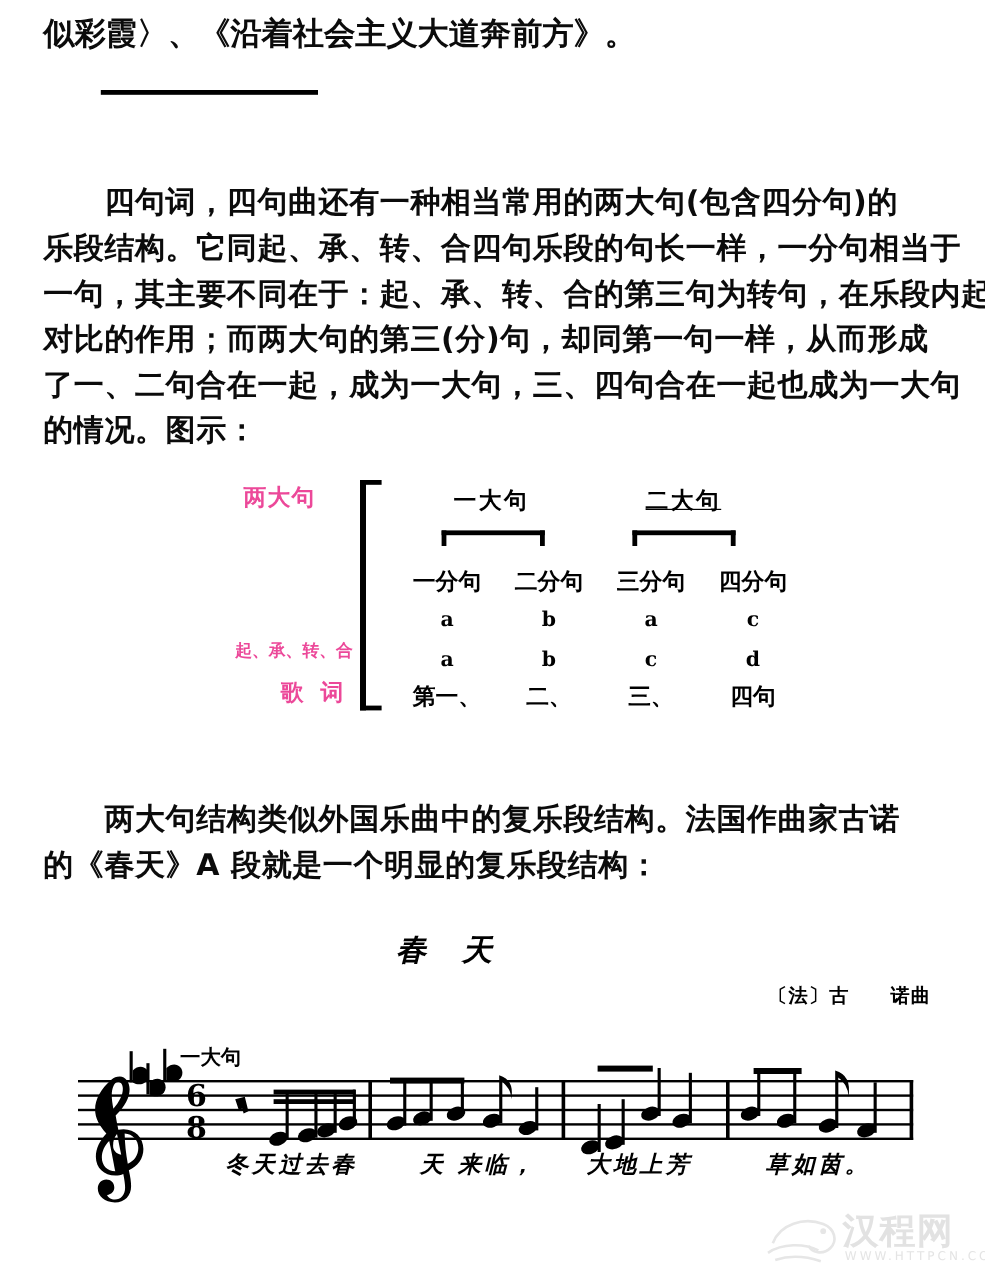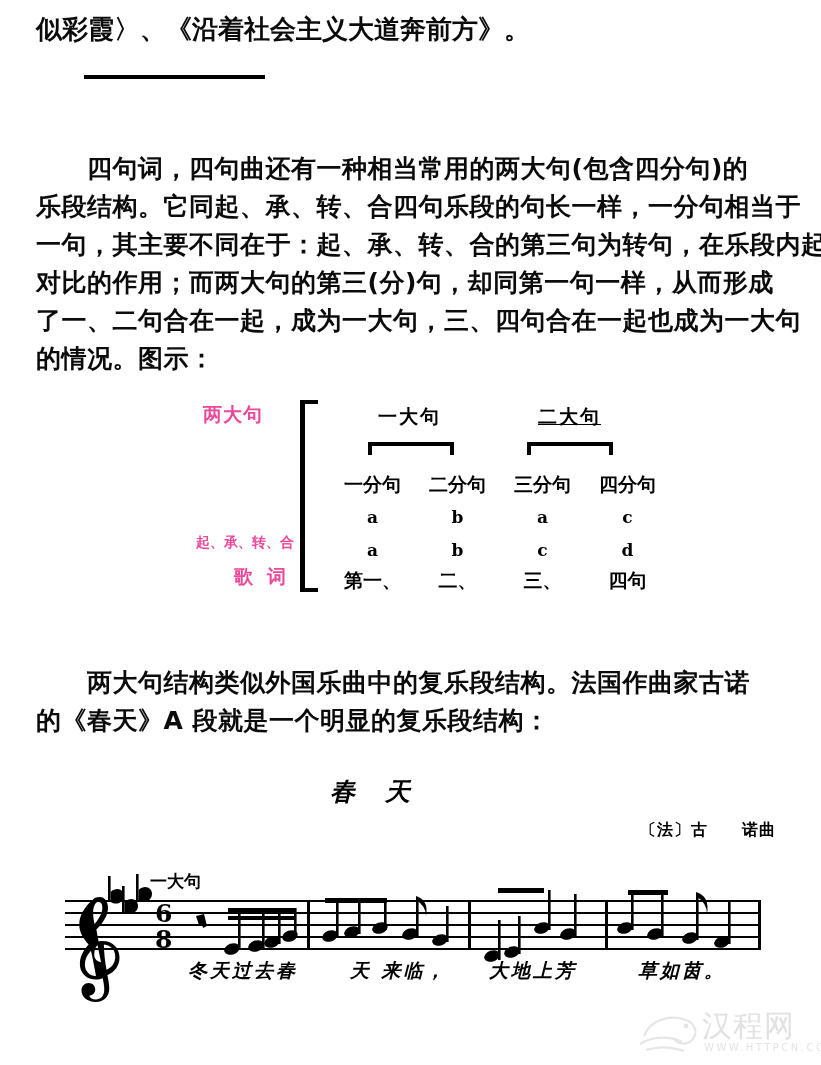--- a/index.html
+++ b/index.html
@@ -204,21 +204,21 @@
     top: 1004px;
     width: 178px;
     height: 58px;
     opacity: 1;
   }
   .wm-text {
     position: absolute;
     left: 66px;
     top: 2px;
     font-family: "DejaVu Sans", "Liberation Sans", sans-serif;
-    font-weight: normal;
+    font-weight: bold;
     font-size: 30px;
     letter-spacing: 1px;
     color: #e2e2e2;
     white-space: pre;
   }
   .wm-url {
     position: absolute;
     left: 68px;
     top: 38px;
     font-family: "DejaVu Sans", "Liberation Sans", sans-serif;

